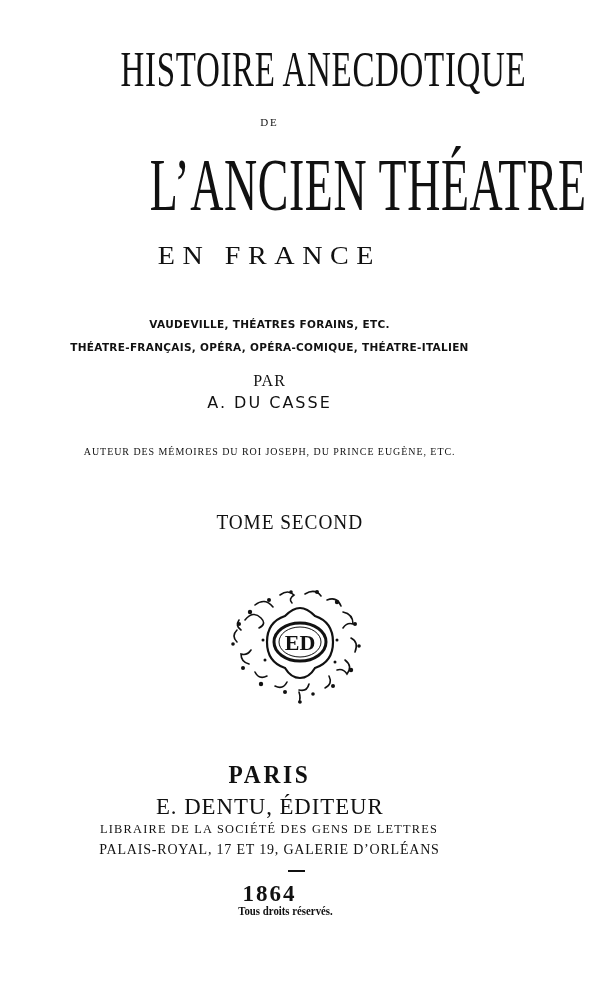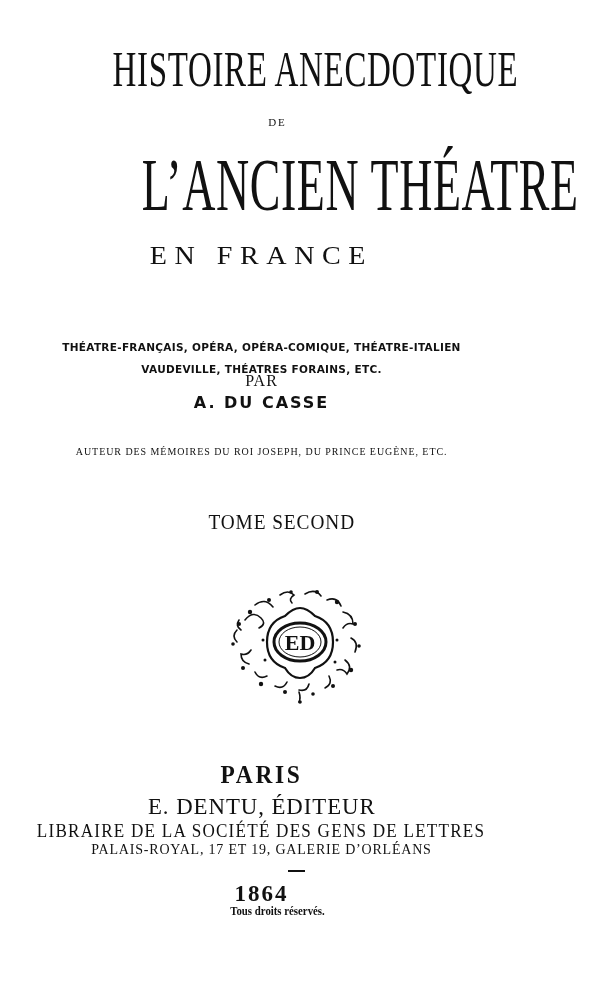--- a/index.html
+++ b/index.html
@@ -2,64 +2,64 @@
 <html><head>
   <meta charset="utf-8">
   <style>
     html, body { margin: 0; padding: 0; }
     body {
       width: 600px; height: 1000px; background: #ffffff; color: #111;
       position: relative; overflow: hidden;
       font-family: "Liberation Serif", "DejaVu Serif", serif;
     }
     .line {
-      position: absolute; left: 8px; width: 507px; text-align: center;
+      position: absolute; left: 16px; width: 507px; text-align: center;
       white-space: nowrap; line-height: 1;
     }
     .condensed { display: inline-block; transform-origin: center; }
 
     #title-1 { top: 44px; font-size: 50px; }
     #title-1 .condensed { transform: scaleX(0.66); letter-spacing: 1px; }
 
-    #de { top: 117px; font-size: 11px; letter-spacing: 2px; margin-left: 16px; }
+    #de { top: 117px; font-size: 11px; letter-spacing: 2px; }
 
     #title-2 { top: 148px; font-size: 74px; font-family: Liberation Serif, serif; }
     #title-2 .condensed { transform: scaleX(0.62); letter-spacing: 1px; }
 
     #en-france { top: 243px; font-size: 26px; letter-spacing: 7px; }
     #en-france .condensed { transform: scaleX(1.08); }
 
     .bold-small {
       font-family: "DejaVu Sans", sans-serif; font-weight: bold;
       font-size: 10.5px; letter-spacing: 0.3px;
     }
     #theatres-1 { top: 300px; margin-top: 42px; }
-    #theatres-2 { top: 319px; margin-top: 45px; }
+    #theatres-2 { top: 319px; }
 
     #par { top: 373px; font-size: 16px; letter-spacing: 1px; }
 
     #author {
-      top: 395px; font-family: "DejaVu Sans", sans-serif; font-weight: bold;
+      top: 395px; font-family: "DejaVu Sans", sans-serif; font-weight: normal;
       font-size: 16px; letter-spacing: 2px; text-align: center;
     }
     #author-desc { top: 447px; font-size: 10.5px; letter-spacing: 1px; }
     #author-desc .condensed { transform: scaleX(0.95); }
 
     #tome { top: 512px; font-size: 21px; letter-spacing: 1px; padding-left: 20px; }
     #tome .condensed { transform: scaleX(0.92); }
 
     #vignette { position: absolute; left: 225px; top: 580px; width: 150px; height: 125px; }
 
     #paris {
       top: 762px; font-size: 26px; font-weight: bold; letter-spacing: 3px;
     }
     #paris .condensed { transform: scaleX(0.9); }
     #publisher { top: 794px; font-size: 24px; letter-spacing: 1px; }
     #publisher .condensed { transform: scaleX(0.95); }
-    #libraire { top: 822px; font-size: 18px; letter-spacing: 1.3px; }
+    #libraire { top: 822px; font-size: 13px; letter-spacing: 1.3px; }
     #libraire .condensed { transform: scaleX(0.95); }
     #address { top: 843px; font-size: 14px; letter-spacing: 0.8px; }
 
     #rule {
       position: absolute; left: 288px; top: 870px; width: 17px; height: 2px; background: #111;
     }
     #year { top: 882px; font-size: 23px; font-weight: bold; letter-spacing: 2px; }
     #rights { top: 905px; font-size: 12px; font-weight: bold; margin-left: 16px; }
     #rights .condensed { transform: scaleX(0.9); }
   </style>

